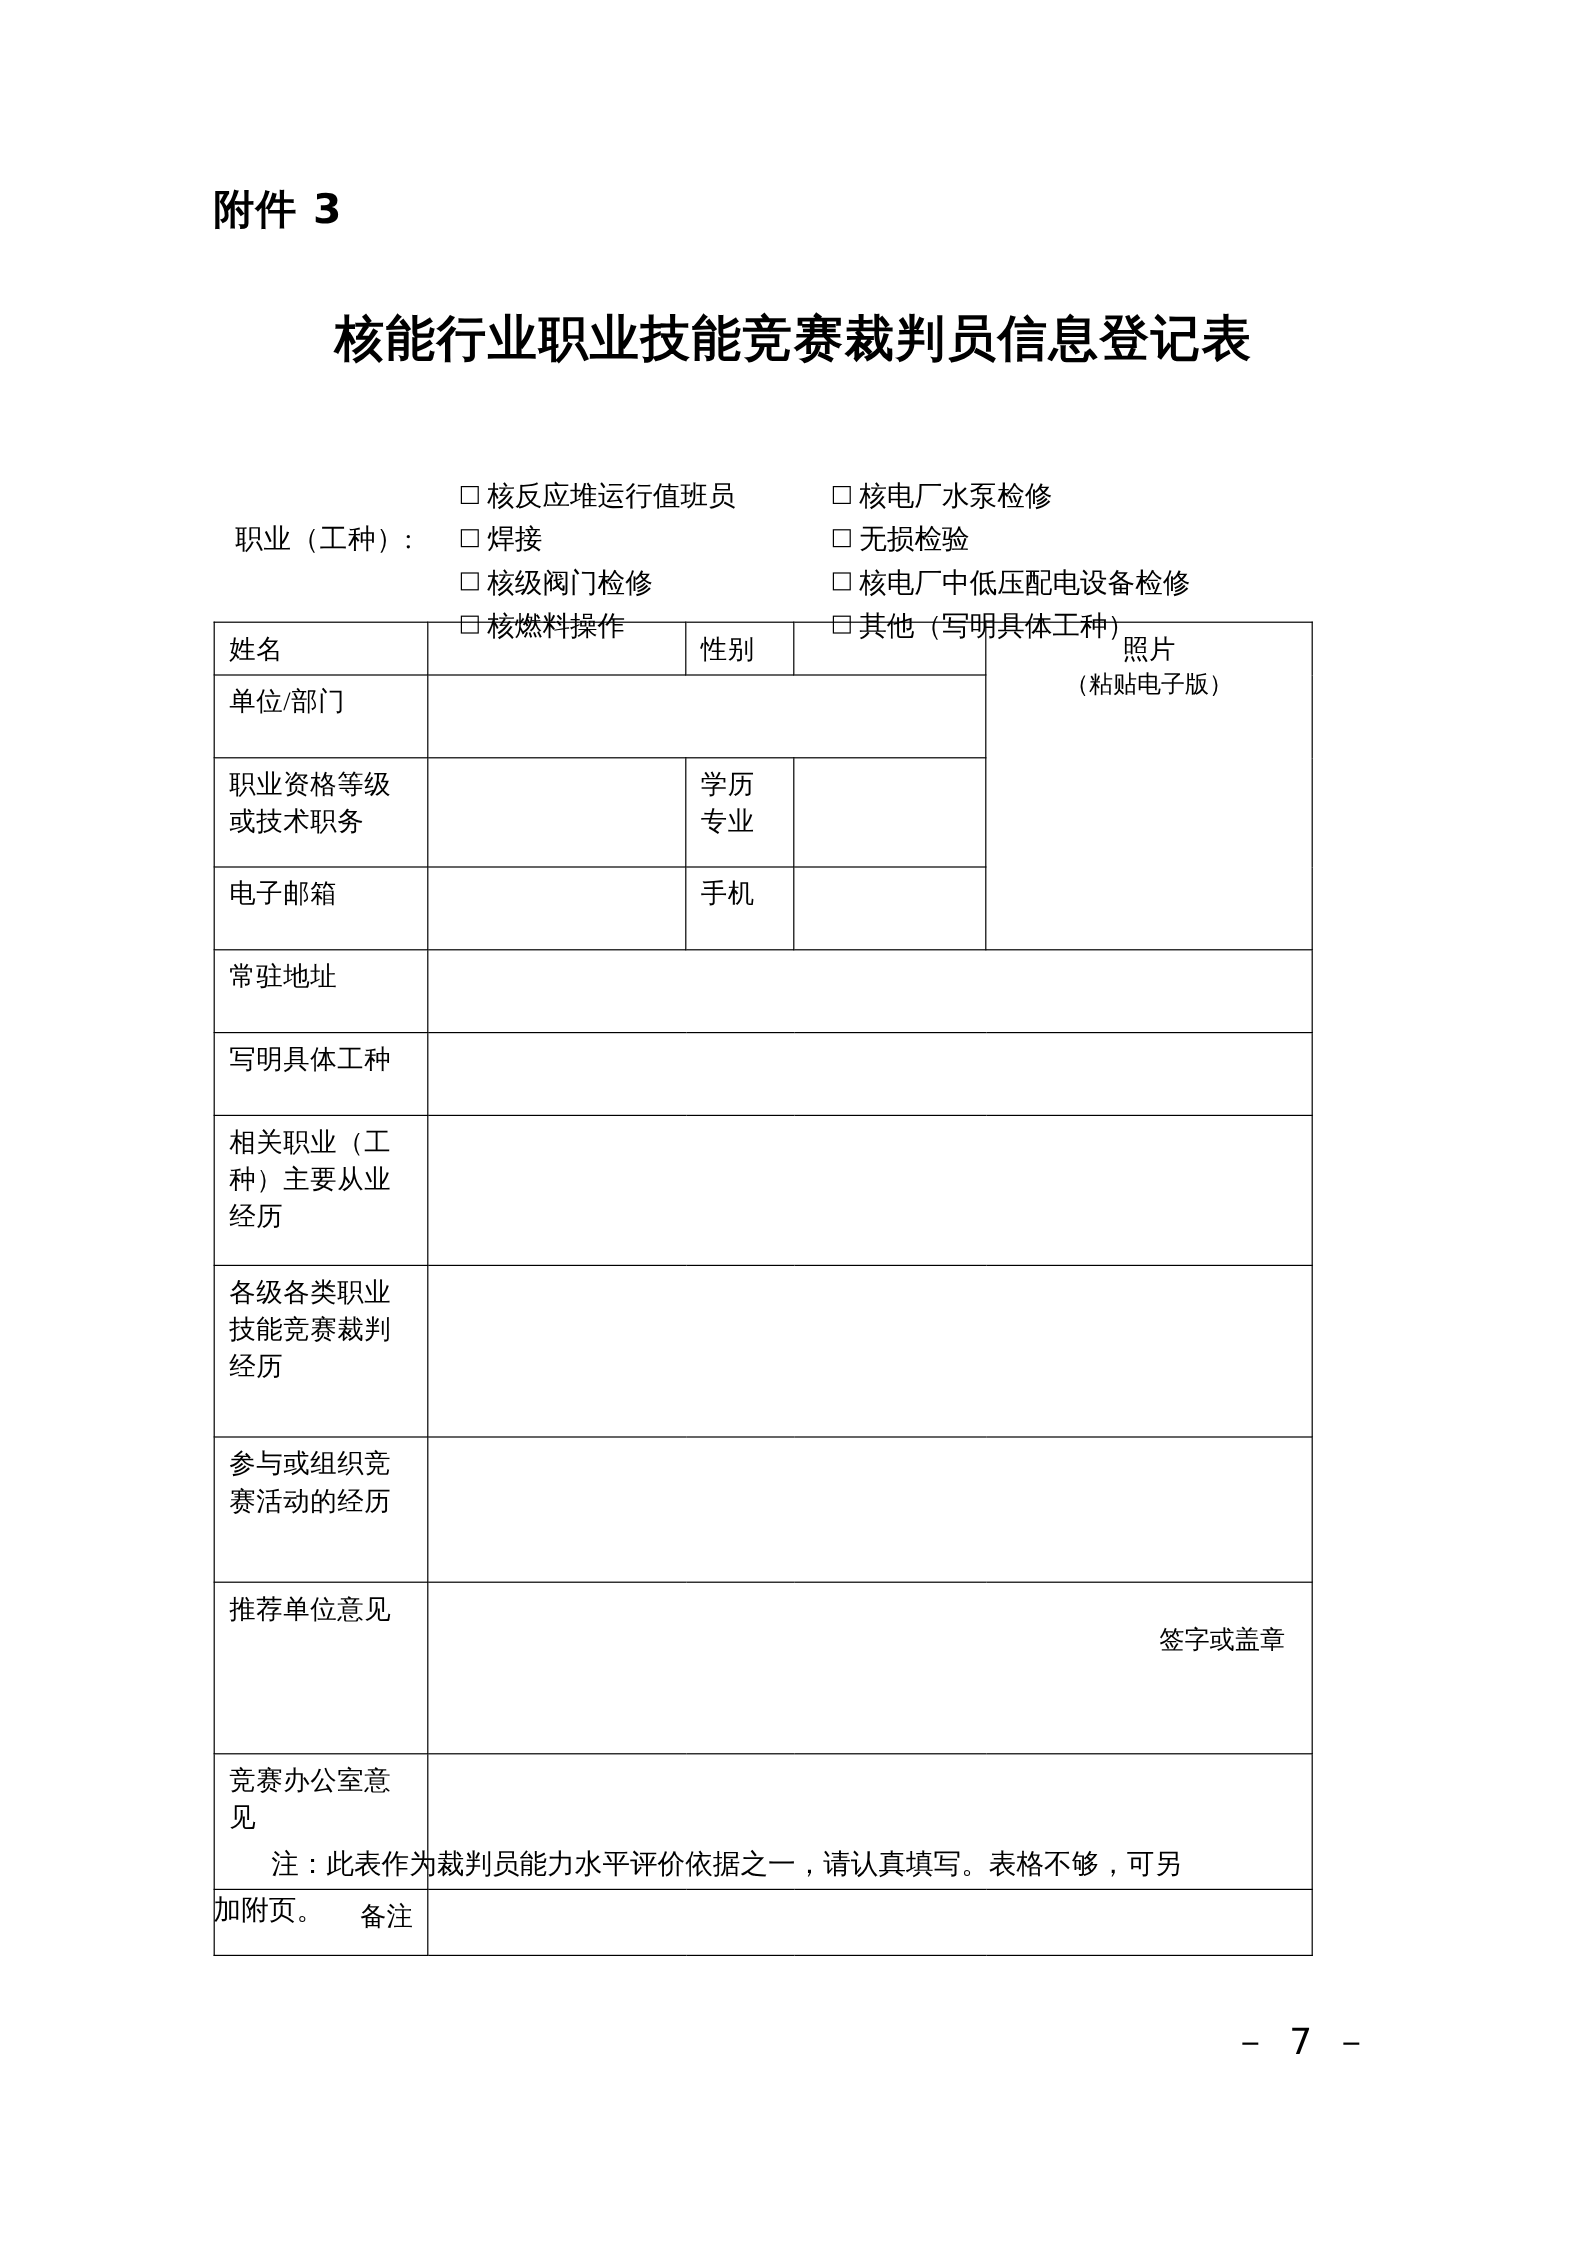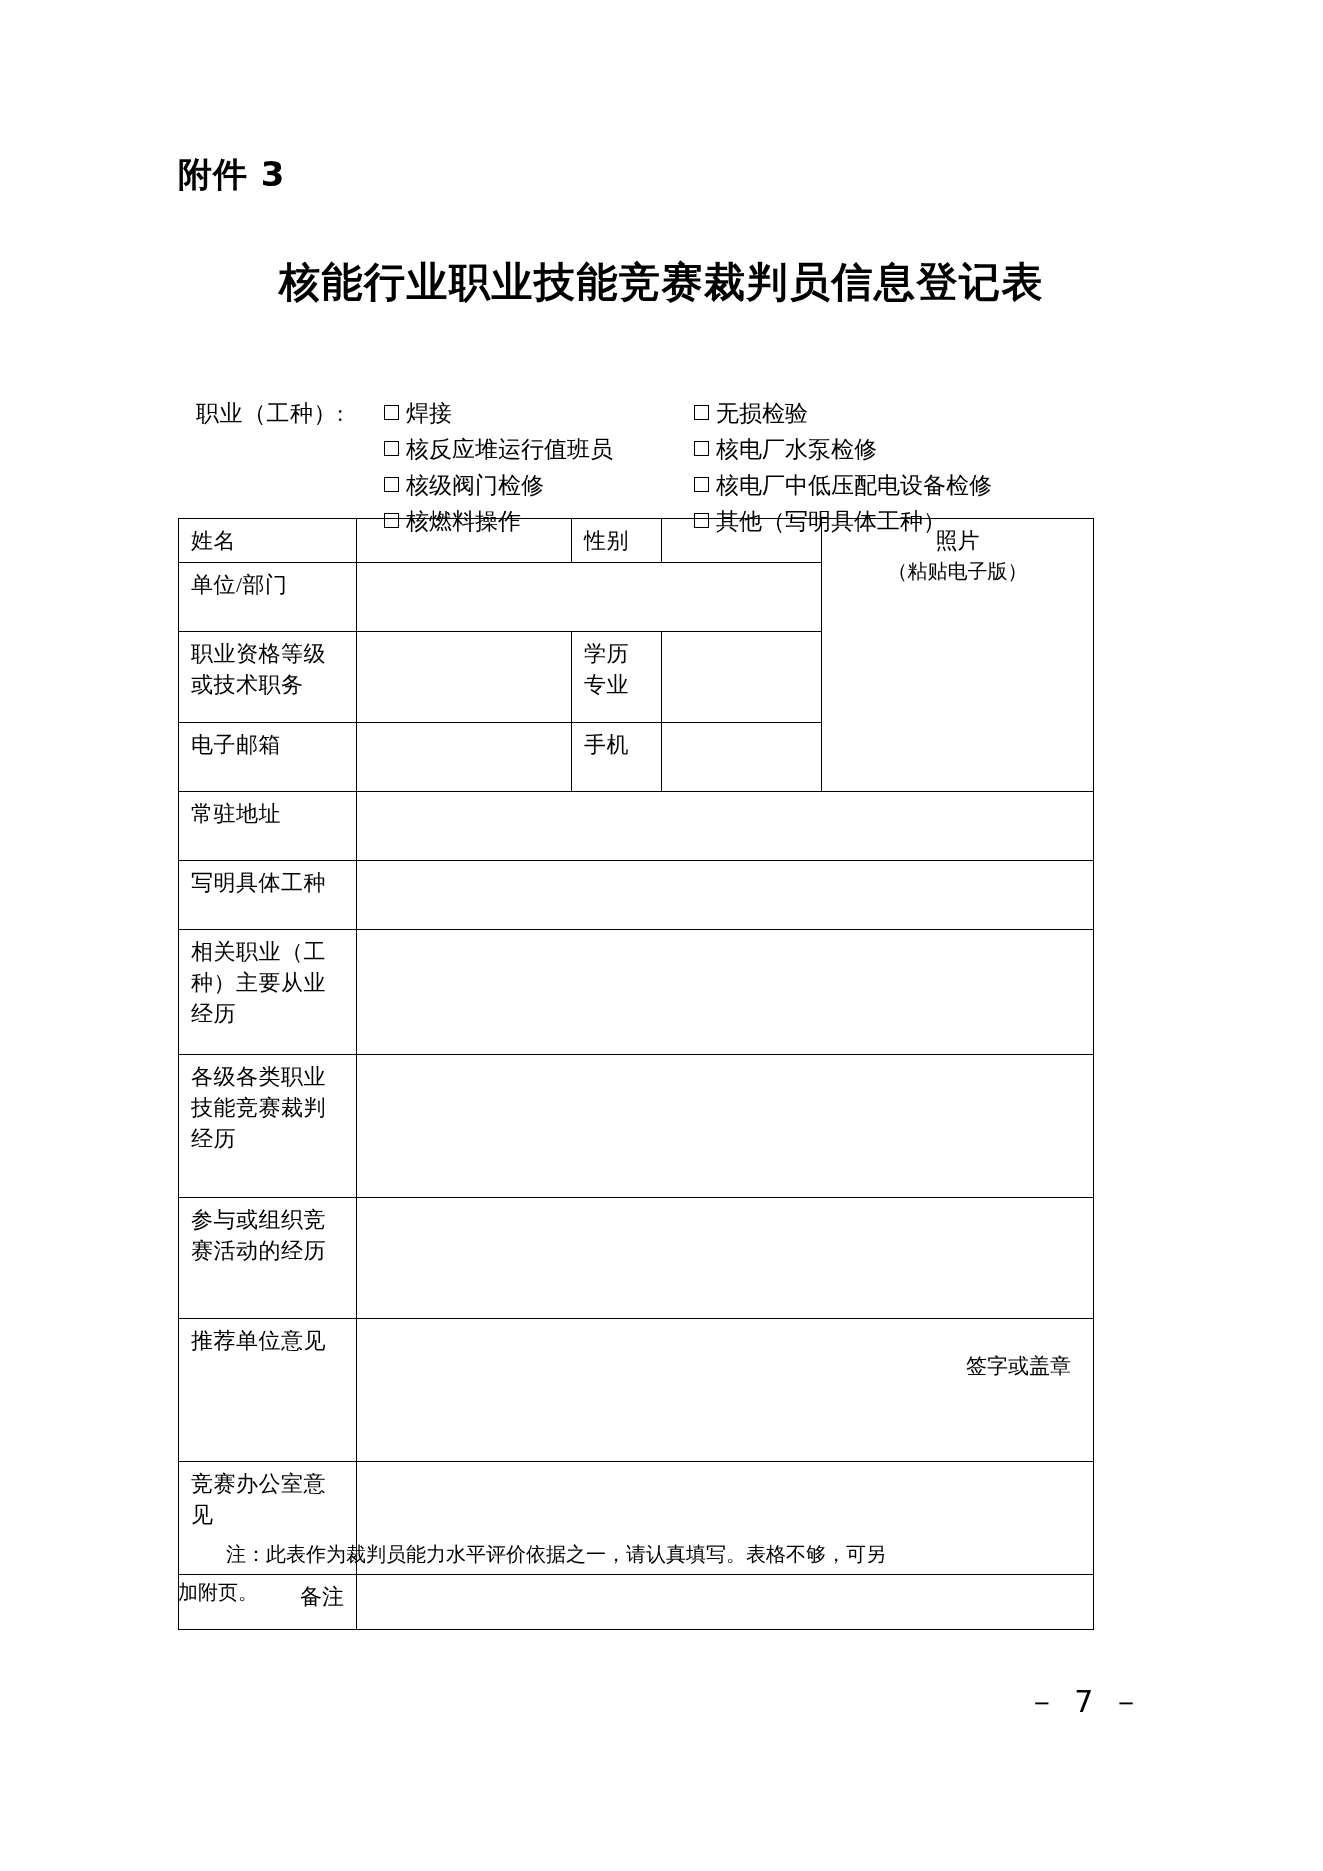--- a/index.html
+++ b/index.html
@@ -109,21 +109,21 @@
     text-align: right;
     font-size: 21px;
     padding-right: 10px;
     margin-top: 26px;
   }
   .note {
     position: absolute;
     left: 178px;
     top: 1535px;
     width: 930px;
-    font-size: 20px;
+    font-size: 23px;
     line-height: 38px;
     text-indent: 48px;
   }
   .note .line2 {
     text-indent: 0;
   }
   .page-number {
     position: absolute;
     left: 0;
     top: 1682px;
@@ -138,28 +138,28 @@
 <body>
 
 <div class="page">
 
   <div class="attachment-label">附件 3</div>
 
   <div class="doc-title">核能行业职业技能竞赛裁判员信息登记表</div>
 
   <div class="occupation-block">
     <div class="occ-row">
+      <div class="occ-label"></div>
+      <div class="occ-col1"><span class="cb"></span><span>核反应堆运行值班员</span></div>
+      <div class="occ-col2"><span class="cb"></span><span>核电厂水泵检修</span></div>
+    </div>
+    <div class="occ-row">
       <div class="occ-label">职业（工种）:</div>
       <div class="occ-col1"><span class="cb"></span><span>焊接</span></div>
       <div class="occ-col2"><span class="cb"></span><span>无损检验</span></div>
-    </div>
-    <div class="occ-row">
-      <div class="occ-label"></div>
-      <div class="occ-col1"><span class="cb"></span><span>核反应堆运行值班员</span></div>
-      <div class="occ-col2"><span class="cb"></span><span>核电厂水泵检修</span></div>
     </div>
     <div class="occ-row">
       <div class="occ-label"></div>
       <div class="occ-col1"><span class="cb"></span><span>核级阀门检修</span></div>
       <div class="occ-col2"><span class="cb"></span><span>核电厂中低压配电设备检修</span></div>
     </div>
     <div class="occ-row">
       <div class="occ-label"></div>
       <div class="occ-col1"><span class="cb"></span><span>核燃料操作</span></div>
       <div class="occ-col2"><span class="cb"></span><span>其他（写明具体工种）</span></div>

